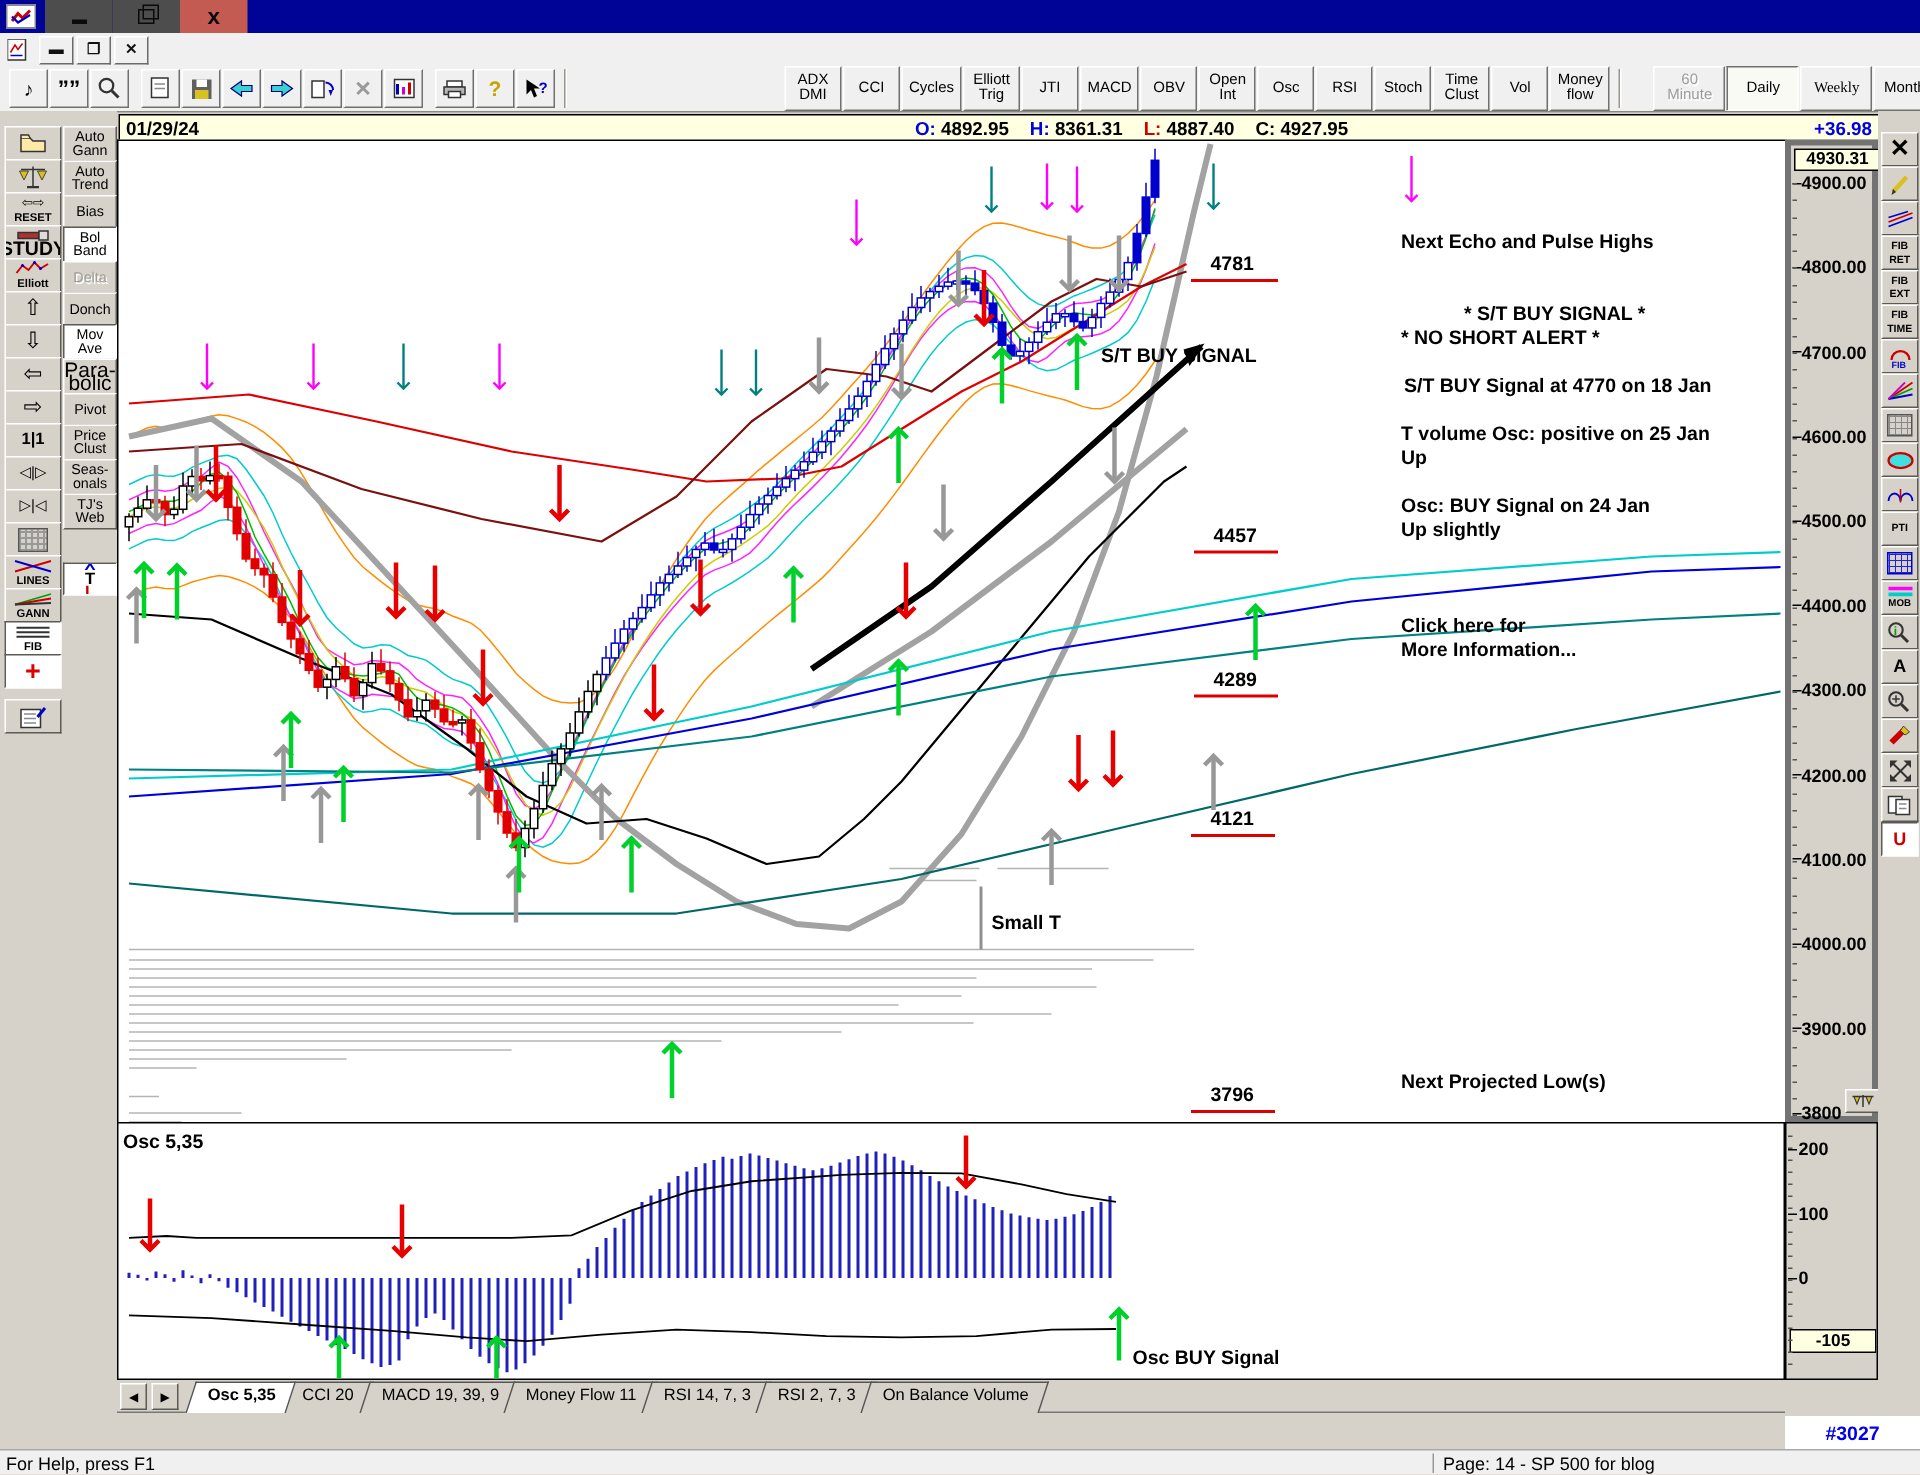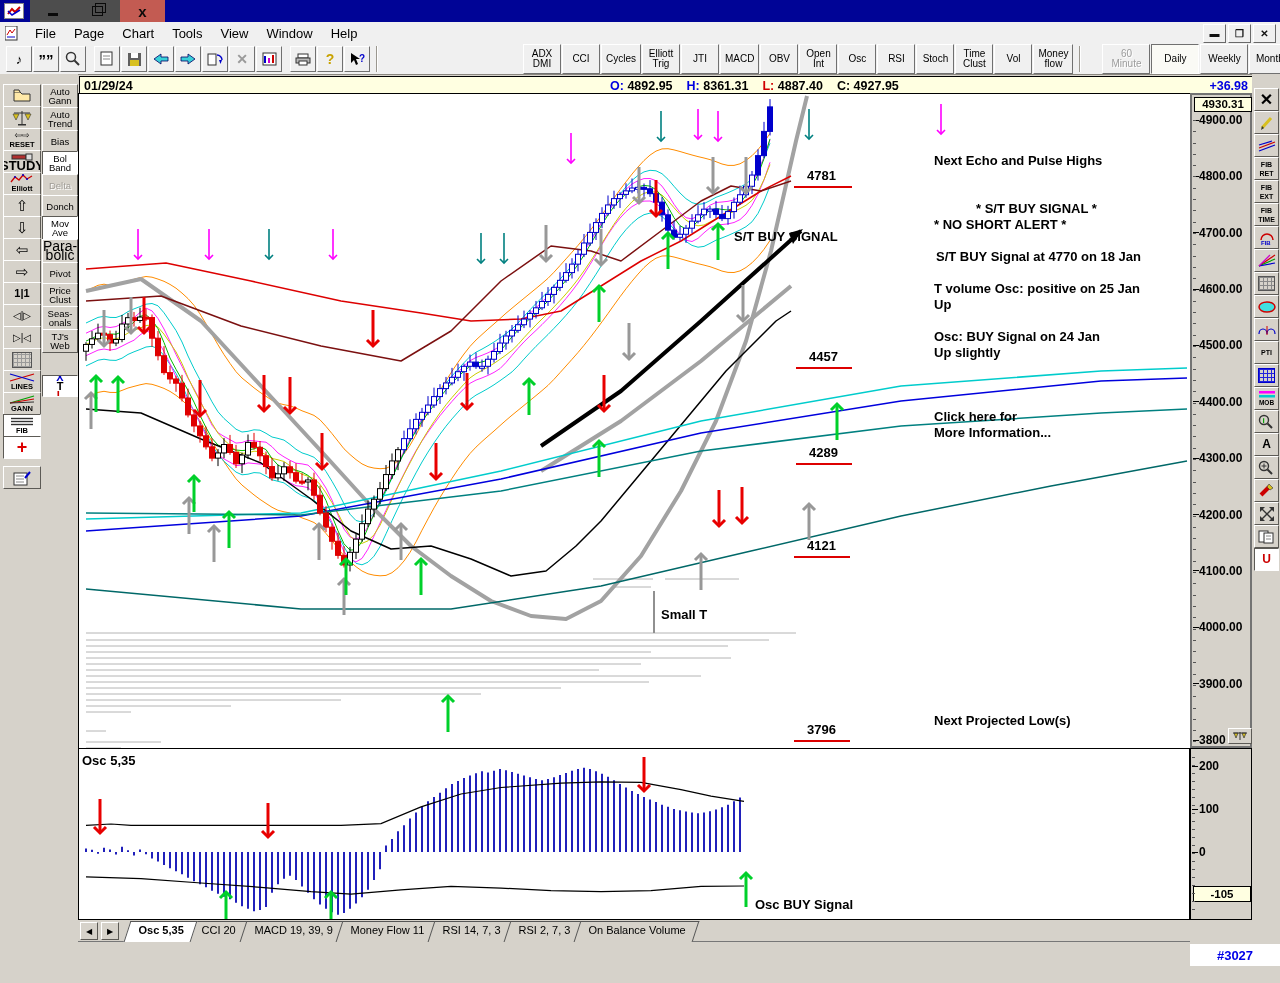--- a/index.html
+++ b/index.html
@@ -53,21 +53,21 @@
   #infobar .chg{position:absolute;right:5px;color:#0000e0;}
   .lbl-blue{color:#0000e0;} .lbl-red{color:#d00000;}
   
   #chart{position:absolute;left:78px;top:93px;width:1112px;height:655px;background:#fff;
     border-top:1px solid #000;border-left:1px solid #000;border-bottom:1px solid #000;overflow:hidden;}
   #chart svg{position:absolute;left:0;top:0;}
   .annot{position:absolute;font-size:13px;font-weight:bold;color:#000;white-space:nowrap;}
   .level-lbl{position:absolute;font-size:13px;font-weight:bold;color:#000;}
   
   #price-axis{position:absolute;left:1190px;top:93px;width:62px;height:655px;background:#d6d2ca;
-    border:2px solid #737373;box-sizing:border-box;}
+    border:4px solid #737373;box-sizing:border-box;}
   .axis-tick{position:absolute;font-size:12px;font-weight:bold;color:#000;}
   .axis-tickline{position:absolute;background:#000;}
   #cur-price{position:absolute;left:2px;top:2px;width:56px;height:13px;background:#ffffe1;border:1px solid #000;
     font-size:11.5px;font-weight:bold;text-align:center;line-height:13px;}
   #axis-scales-btn{position:absolute;left:36px;bottom:2px;width:22px;height:14px;background:#d6d2ca;
     border:1px solid;border-color:#fff #5c5a55 #5c5a55 #fff;display:flex;align-items:center;justify-content:center;}
   
   #osc-panel{position:absolute;left:78px;top:748px;width:1112px;height:172px;background:#fff;
     border:1px solid #000;box-sizing:border-box;overflow:hidden;}
   #osc-label{position:absolute;left:3px;top:4px;font-size:13px;font-weight:bold;}
@@ -126,29 +126,20 @@
   </div>
 
   <div id="menubar">
     <span class="mdi-doc-icon mini">
       <svg width="13" height="15">
           <rect x="0" y="0" width="12" height="14" fill="#fff" stroke="#333"></rect>
           <polyline points="2,9 5,4 7,7 10,3" stroke="#cc0000" stroke-width="1" fill="none"></polyline>
           <line x1="2" y1="11" x2="10" y2="11" stroke="#0000cc"></line>
         </svg>
     </span>
-    <nav id="menu">
-        <span class="menu-item">File</span>
-        <span class="menu-item">Page</span>
-        <span class="menu-item">Chart</span>
-        <span class="menu-item">Tools</span>
-        <span class="menu-item">View</span>
-        <span class="menu-item">Window</span>
-        <span class="menu-item">Help</span>
-      </nav>
     <span class="mdi-controls">
       <span class="mdi-btn">▬</span>
       <span class="mdi-btn">❐</span>
       <span class="mdi-btn">✕</span>
     </span>
   </div>
 
   <div id="toolbar">
     <span id="tb-icons" class="tb-group">
         <span class="tb-btn mini">
@@ -242,21 +233,21 @@
 Clust</span>
         <span class="ind-btn">Vol</span>
         <span class="ind-btn">Money
 flow</span>
       </span>
     <span class="tb-sep"></span>
     <span id="timeframe-group" class="tb-group" style="margin-left:16px;">
         <span class="ind-btn disabled" style="min-width: 38px;">60
 Minute</span>
         <span class="ind-btn active" style="min-width: 38px;">Daily</span>
-        <span class="ind-btn" style="min-width: 38px;">Weekly</span>
+        <span class="ind-btn" style="min-width: 38px; font-family: Liberation Serif, serif;">Weekly</span>
         <span class="ind-btn" style="min-width: 38px;">Monthly</span>
       </span>
   </div>
 
   <div id="left-panel">
       <span class="side-btn" style="left: 3px; top: 10px; width: 36px; height: 21px;"><svg width="18" height="13">
           <path d="M1,3 L7,3 L9,5 L17,5 L17,12 L1,12 Z" fill="#ffe9a8" stroke="#333"></path>
           <path d="M1,3 L1,1 L6,1 L7,3" fill="#ffe9a8" stroke="#333"></path>
         </svg></span>
       <span class="side-btn" style="left: 3px; top: 32px; width: 36px; height: 21px;"><svg width="20" height="16">
@@ -1090,13 +1081,18 @@
         <span class="tab" style="z-index: 4;"><span>Money Flow 11</span></span>
         <span class="tab" style="z-index: 4;"><span>RSI 14, 7, 3</span></span>
         <span class="tab" style="z-index: 4;"><span>RSI 2, 7, 3</span></span>
         <span class="tab" style="z-index: 4;"><span>On Balance Volume</span></span>
       </span>
   </div>
   <div id="tab-filler"></div>
 
   <div id="page-box">#3027</div>
 
+  <div id="statusbar">
+    <span class="sb-left">For Help, press F1</span>
+    <span class="sb-sep"></span>
+    <span class="sb-right">Page: 14 - SP 500 for blog</span>
+  </div>
 </div>
 
 </body></html>

